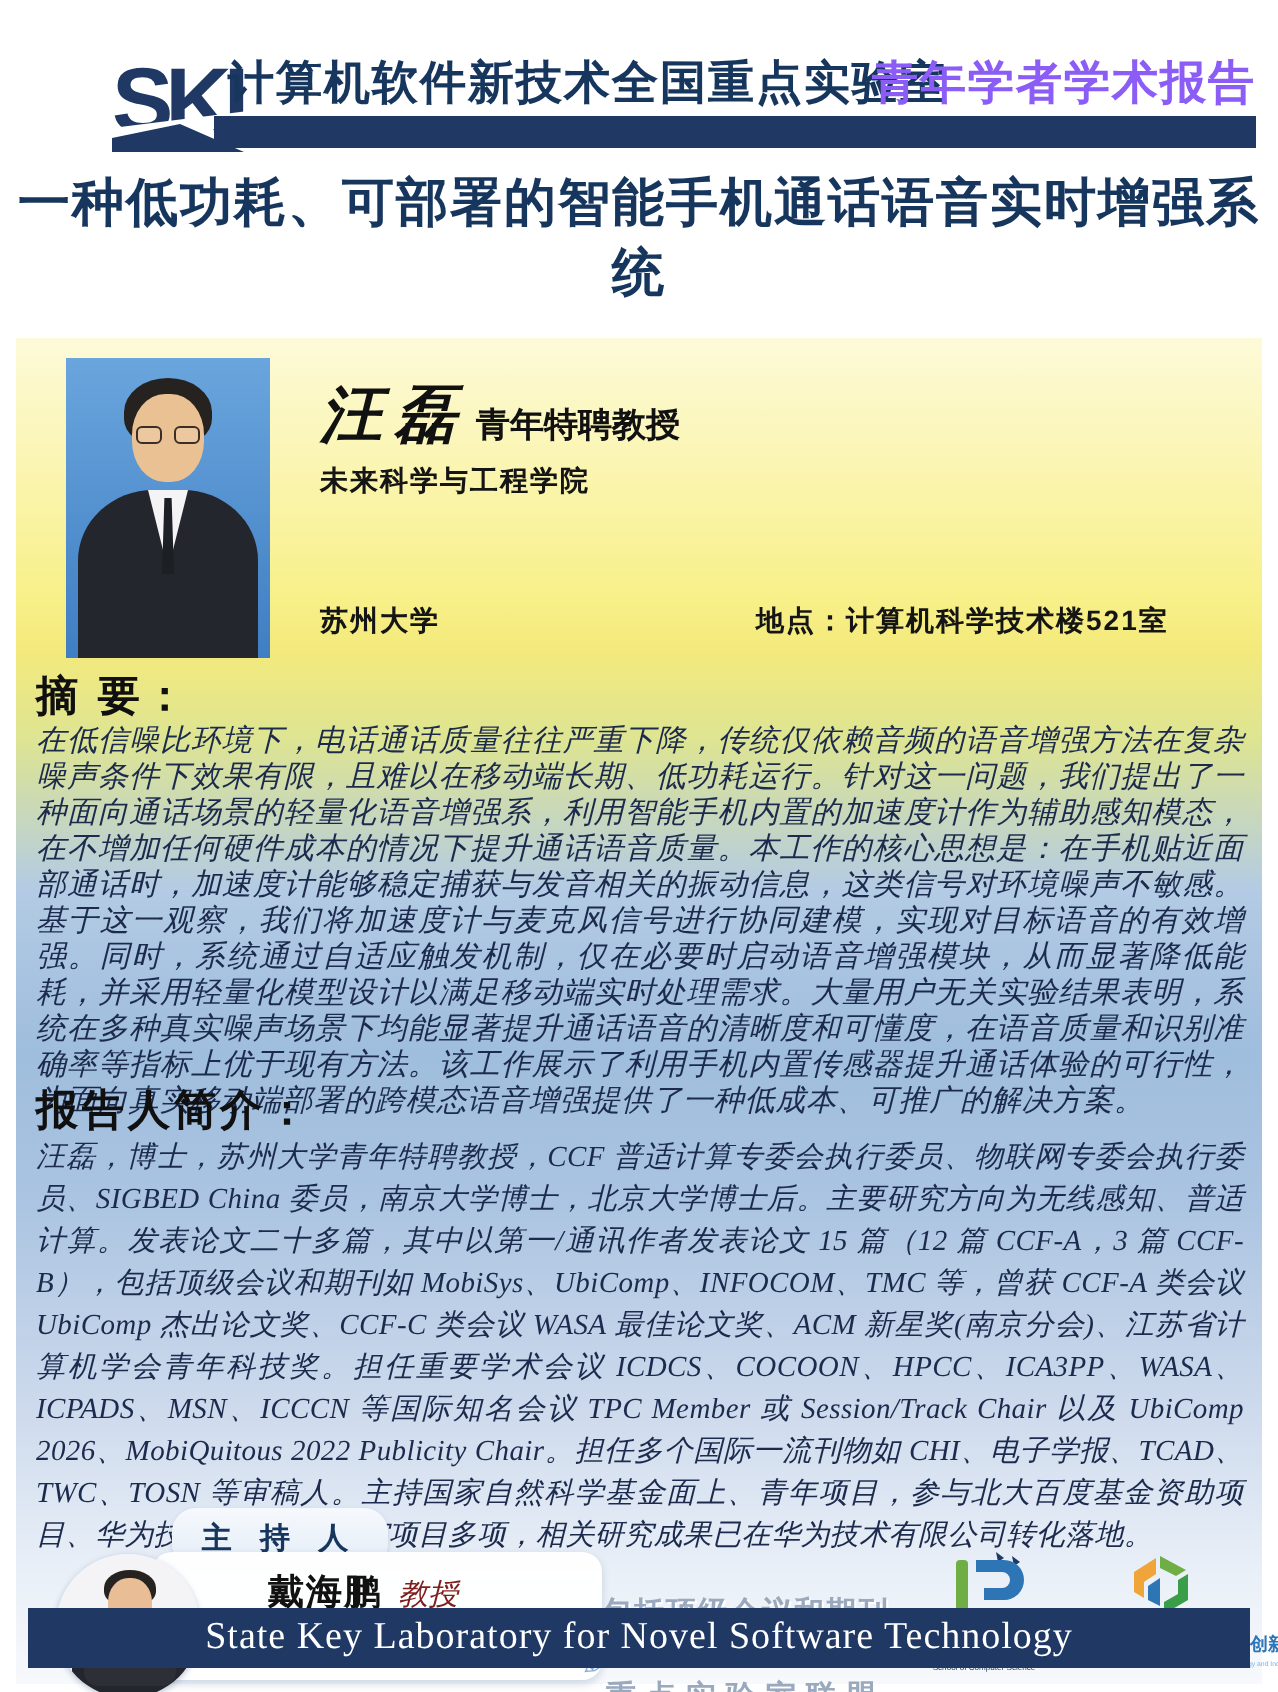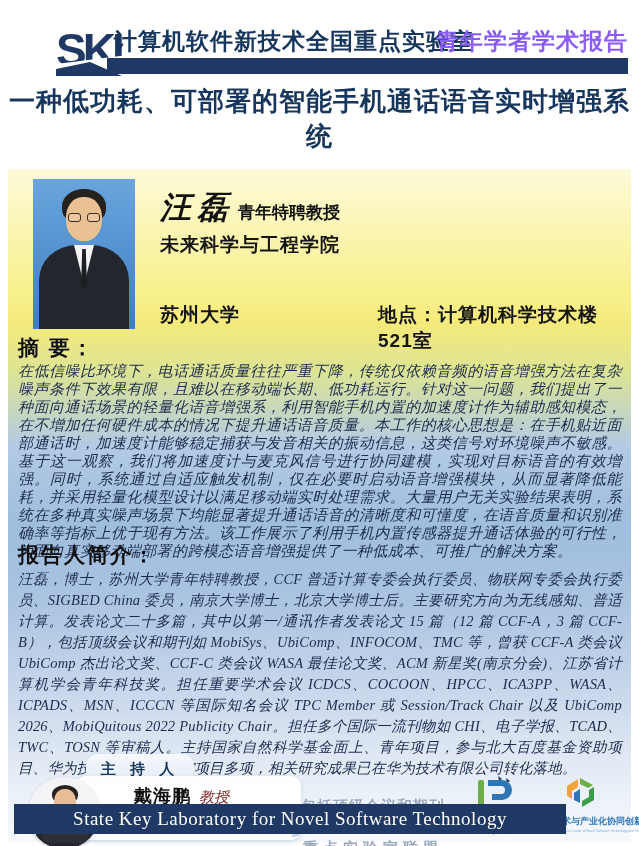--- a/index.html
+++ b/index.html
@@ -32,21 +32,21 @@
   .p-face { position:absolute; left:33px; top:18px; width:36px; height:44px; background:#eac193; border-radius:46%; }
   .p-glass-l { position:absolute; left:35px; top:34px; width:13px; height:9px; border:1.5px solid #3a2e26; border-radius:3px; background:rgba(255,255,255,.12); }
   .p-glass-r { position:absolute; left:54px; top:34px; width:13px; height:9px; border:1.5px solid #3a2e26; border-radius:3px; background:rgba(255,255,255,.12); }
   .p-suit { position:absolute; left:6px; top:66px; width:90px; height:84px; background:#23262c; border-radius:42% 42% 0 0; }
   .p-shirt { position:absolute; left:41px; top:66px; width:20px; height:40px; background:#f4f4f6; clip-path:polygon(0 0,100% 0,50% 100%); }
   .p-tie { position:absolute; left:48px; top:70px; width:6px; height:38px; background:#1c1f24; clip-path:polygon(20% 0,80% 0,100% 100%,0 100%); }
 
   .speaker-name-row { position:absolute; left:152px; top:18px; }
   .speaker-name { font-family:"Liberation Serif", serif; font-style:italic; font-weight:bold; font-size:31px; color:#111; letter-spacing:6px; }
   .speaker-title { font-size:17px; font-weight:bold; color:#111; margin-left:4px; }
-  .spk-line { position:absolute; font-size:19px; font-weight:bold; color:#151515; letter-spacing:1px; }
+  .spk-line { position:absolute; font-size:14px; font-weight:bold; color:#151515; letter-spacing:1px; }
   .dept { left:152px; top:63px; }
   .univ { left:152px; top:133px; }
   .time { left:370px; top:63px; }
   .loc  { left:370px; top:133px; }
 
   
   .sec-heading { position:absolute; left:10px; font-size:21px; font-weight:bold; color:#101010; letter-spacing:2px; }
   .abs-heading { top:165px; }
   .abs-text { position:absolute; left:10px; top:193px; width:604px;
     font-family:Liberation Sans, sans-serif; font-style:italic;
@@ -85,21 +85,21 @@
 
   .nju-logo { position:absolute; left:448px; top:605px; width:72px; text-align:center; }
   .nju-name { font-size:6.5px; font-weight:bold; color:#17365d; margin-top:1px; }
   .nju-en { font-size:4.5px; color:#17365d; transform:scale(.9); }
 
   .cic-logo { position:absolute; left:518px; top:605px; width:108px; text-align:center; }
   .cic-name { font-size:9px; font-weight:bold; color:#2e75b6; margin-top:1px; white-space:nowrap; }
   .cic-en { font-size:4px; color:#7fb2e0; transform:scale(.85); white-space:nowrap; }
 
   
-  .footer-bar { position:absolute; left:14px; top:804px; width:552px; height:30px;
+  .footer-bar { position:absolute; left:14px; top:804px; width:611px; height:30px;
     background:#1f3864; color:#ffffff; display:flex; align-items:center; justify-content:center; gap:46px;
     font-family:"Liberation Serif", serif; font-size:19px; letter-spacing:.5px; }
 </style>
 </head>
 <body>
 
 <div class="poster">
 
   <div class="skl-logo">
     <svg width="96" height="50" viewBox="0 0 96 50">

